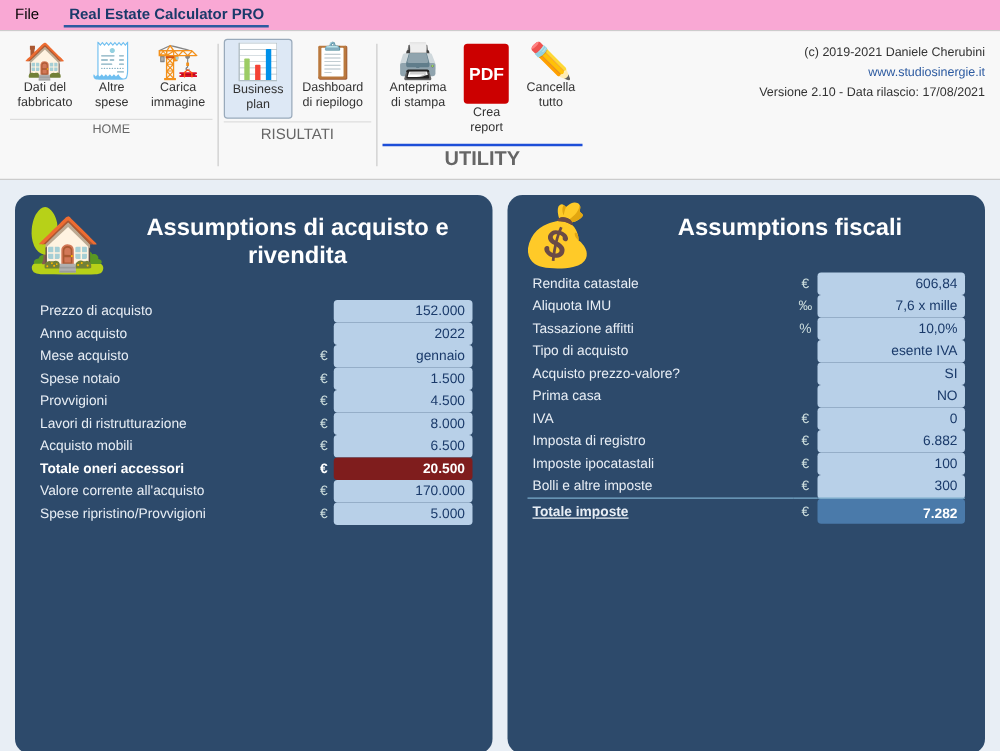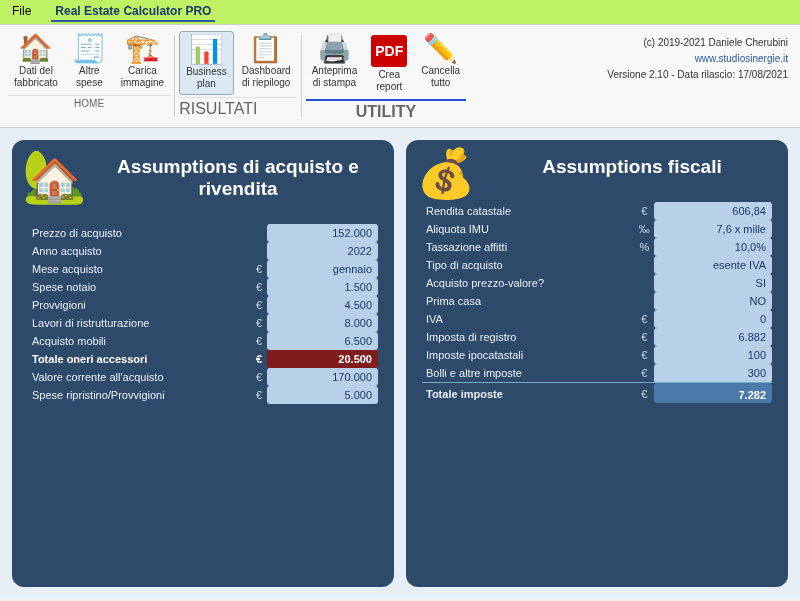--- a/index.html
+++ b/index.html
@@ -1,19 +1,19 @@
 <!DOCTYPE html>
 <html><head>
   <meta charset="utf-8">
   <style>
     * { box-sizing: border-box; margin: 0; padding: 0; }
     body { font-family: 'Segoe UI', Arial, sans-serif; font-size: 12px; background: #f0f0f0; width: 800px; height: 601px; overflow: hidden; }
 
     
-    .menu-bar { background: #bef264; padding: 2px 8px; border-bottom: 1px solid #ccc; display: flex; gap: 16px; }
+    .menu-bar { background: #f9a8d4; padding: 2px 8px; border-bottom: 1px solid #ccc; display: flex; gap: 16px; }
     .menu-bar span { font-size: 12px; cursor: pointer; padding: 2px 4px; }
 
     
     .ribbon { background: #f8f8f8; border-bottom: 1px solid #ccc; display: flex; flex-direction: column; }
     .ribbon-content { display: flex; align-items: stretch; padding: 4px 8px; gap: 0; }
     .ribbon-item { display: flex; flex-direction: column; align-items: center; cursor: pointer; padding: 4px 6px; min-width: 44px; border-radius: 3px; }
     .ribbon-item .icon { font-size: 28px; line-height: 1; }
     .ribbon-item .label { font-size: 10px; text-align: center; color: #333; margin-top: 2px; line-height: 1.2; }
     .ribbon-divider { width: 1px; background: #ccc; margin: 4px 4px; }
 
@@ -70,33 +70,33 @@
       <div style="display:flex; gap:2px;">
         <div class="ribbon-item" style="background:#dde8f5; border:1px solid #9ab;">
           <div class="icon">📊</div>
           <div class="label">Business<br>plan</div>
         </div>
         <div class="ribbon-item">
           <div class="icon">📋</div>
           <div class="label">Dashboard<br>di riepilogo</div>
         </div>
       </div>
-      <div style="font-size:16px; color:#666; border-top:1px solid #ddd; padding-top:2px; margin-top:2px;">RISULTATI</div>
+      <div style="font-size:12px; color:#666; text-align:center; border-top:1px solid #ddd; padding-top:2px; margin-top:2px;">RISULTATI</div>
     </div>
 
     <div class="ribbon-divider"></div>
 
     <div style="display:flex; flex-direction:column; align-items:stretch;">
       <div style="display:flex; gap:2px;">
         <div class="ribbon-item">
           <div class="icon">🖨️</div>
           <div class="label">Anteprima<br>di stampa</div>
         </div>
         <div class="ribbon-item">
-          <div class="icon" style="font-size:22px; background:#c00; color:white; padding:2px 4px; border-radius:3px; font-weight:bold; font-family:Arial; font-size:14px; display:flex; align-items:center; justify-content:center; width:36px; height:32px;">PDF</div>
+          <div class="icon" style="font-size:22px; background:#c00; color:white; padding:2px 4px; border-radius:3px; font-weight:bold; font-family:Arial; font-size:14px; display:flex; align-items:center; justify-content:center; width:36px; height:48px;">PDF</div>
           <div class="label">Crea<br>report</div>
         </div>
         <div class="ribbon-item">
           <div class="icon">✏️</div>
           <div class="label">Cancella<br>tutto</div>
         </div>
       </div>
       <div style="font-size:16px; color:#666; text-align:center; border-top:2px solid #1d4ed8; padding-top:2px; margin-top:2px;font-weight:bold;">UTILITY</div>
     </div>
 
@@ -221,21 +221,21 @@
         <td class="label-col">Imposte ipocatastali</td>
         <td class="unit-col">€</td>
         <td class="value-col-light">100</td>
       </tr>
       <tr>
         <td class="label-col">Bolli e altre imposte</td>
         <td class="unit-col">€</td>
         <td class="value-col-light">300</td>
       </tr>
       <tr style="border-top: 1px solid #7aaccc;">
-        <td class="label-col" style="font-weight:bold; padding-top:5px;"><strong>Totale imposte</strong></td>
+        <td class="label-col" style="font-weight:bold; padding-top:5px;text-decoration:underline;"><strong>Totale imposte</strong></td>
         <td class="unit-col" style="padding-top:5px;">€</td>
         <td class="value-col-light" style="font-weight:bold; background:#4a7aaa; color:white; padding-top:5px;"><strong>7.282</strong></td>
       </tr>
     </tbody>
       </table>
   </div>
 
 </div>
 
 </body></html>

